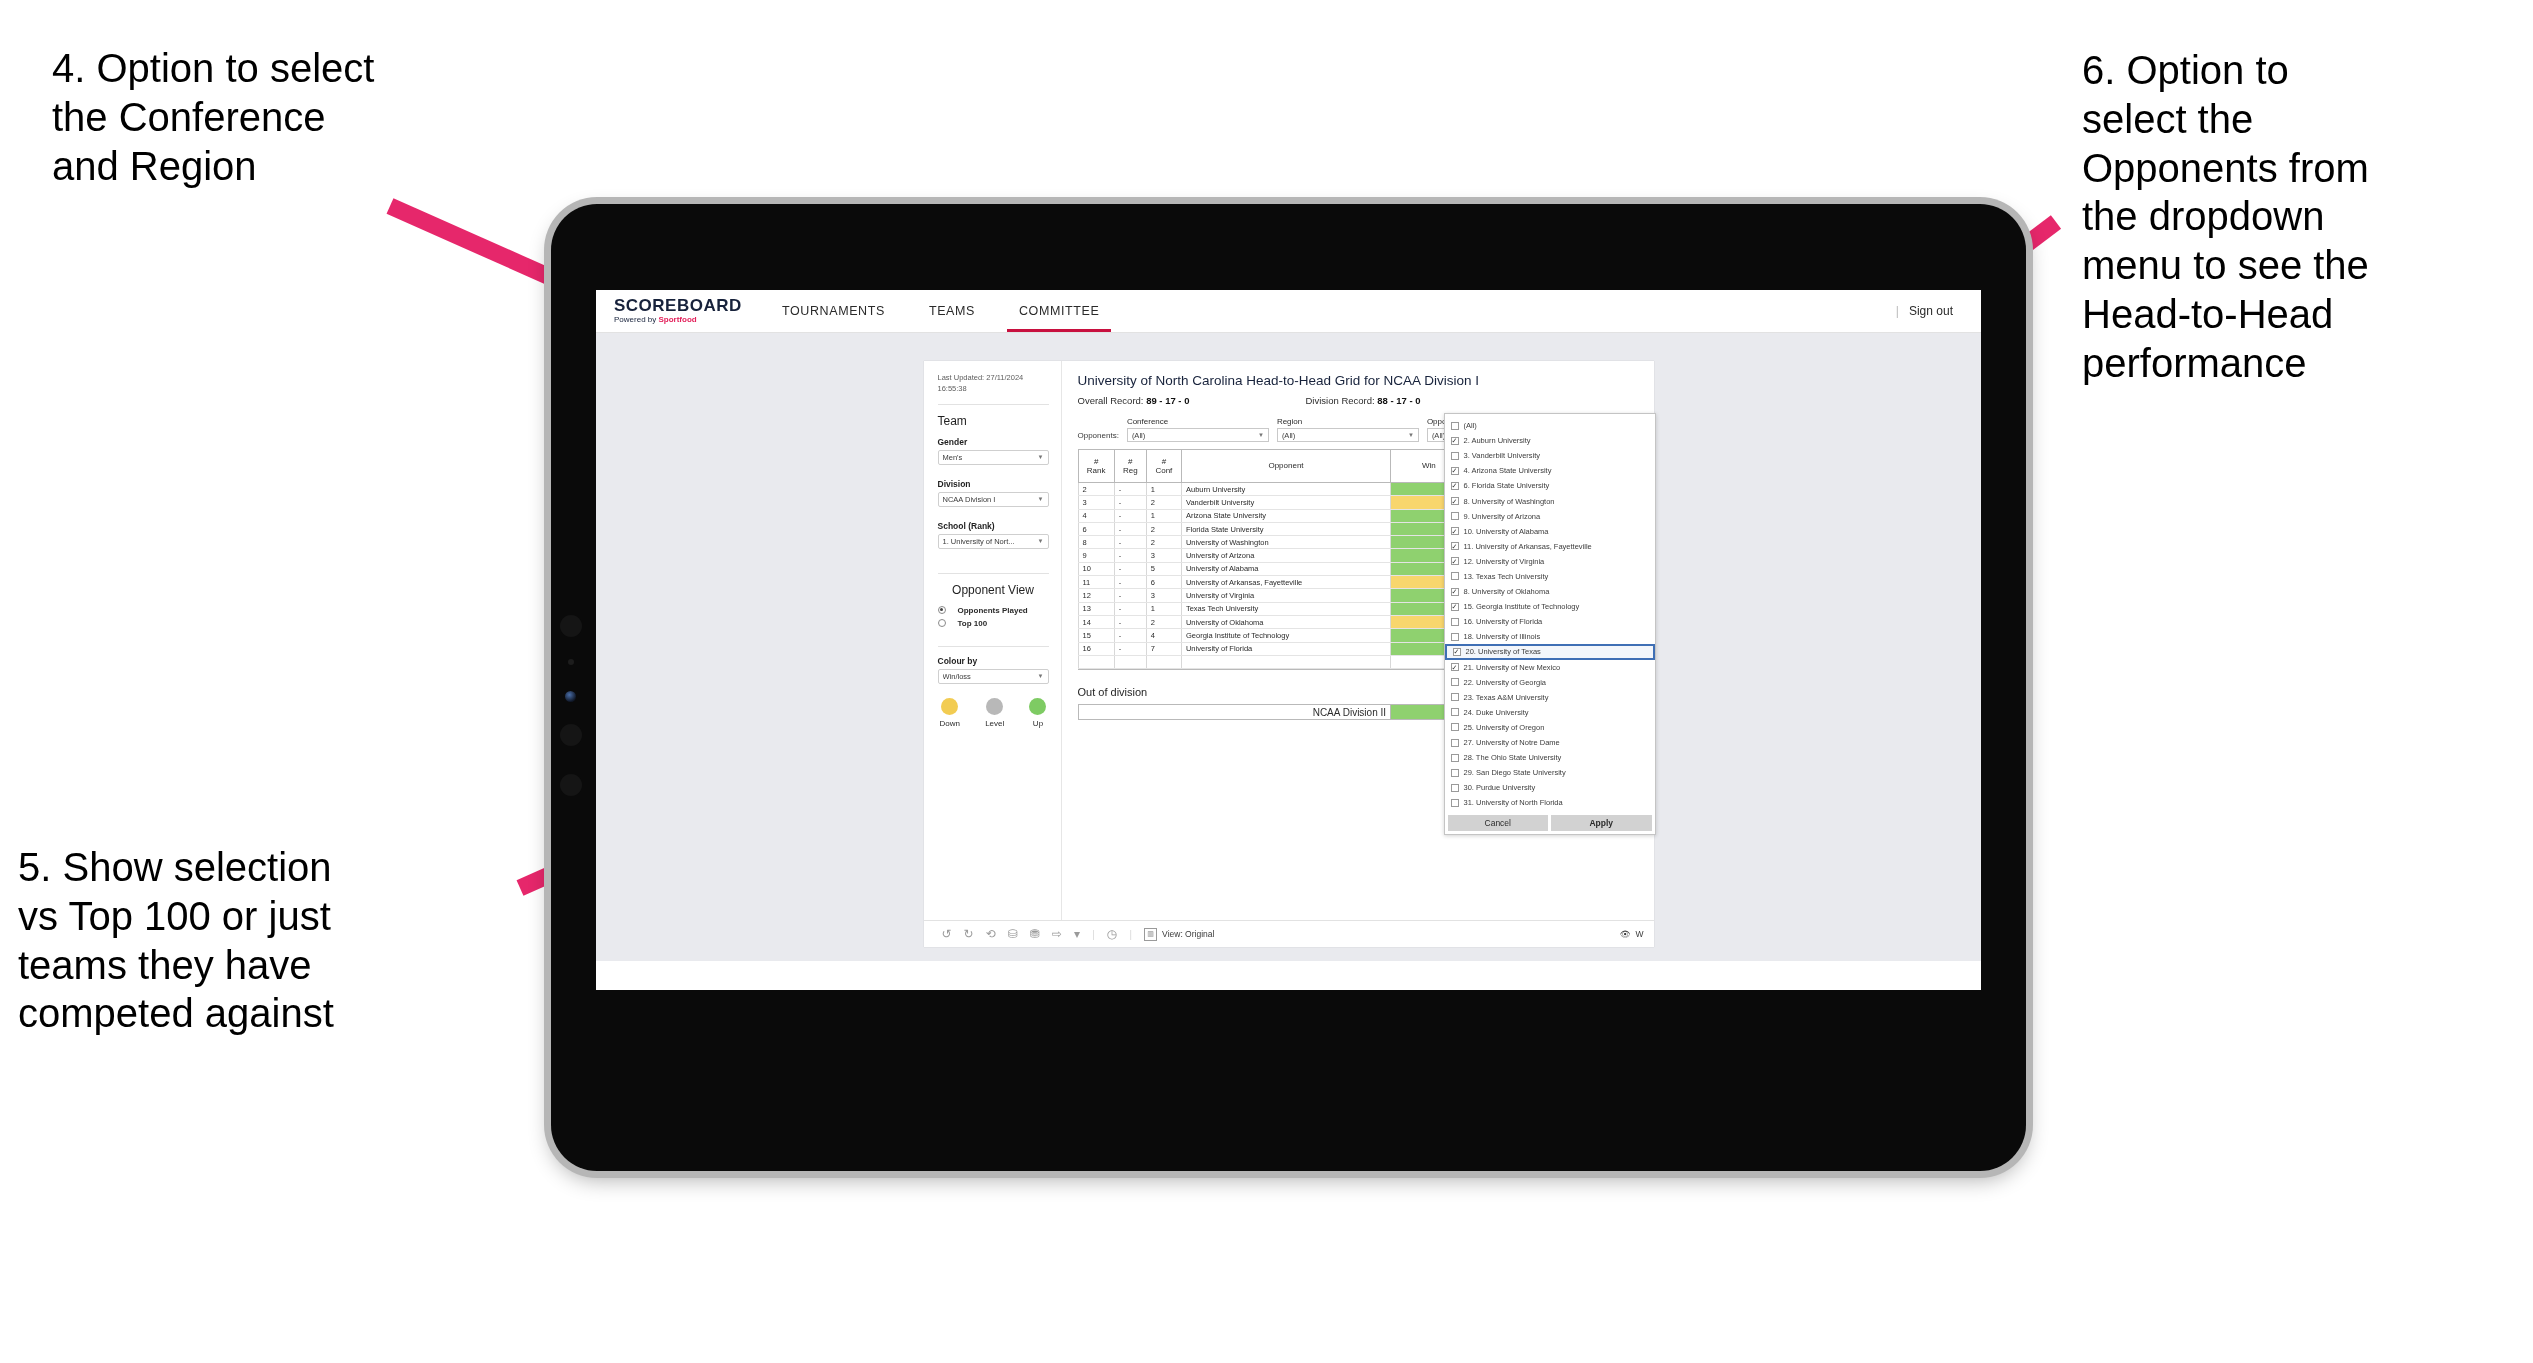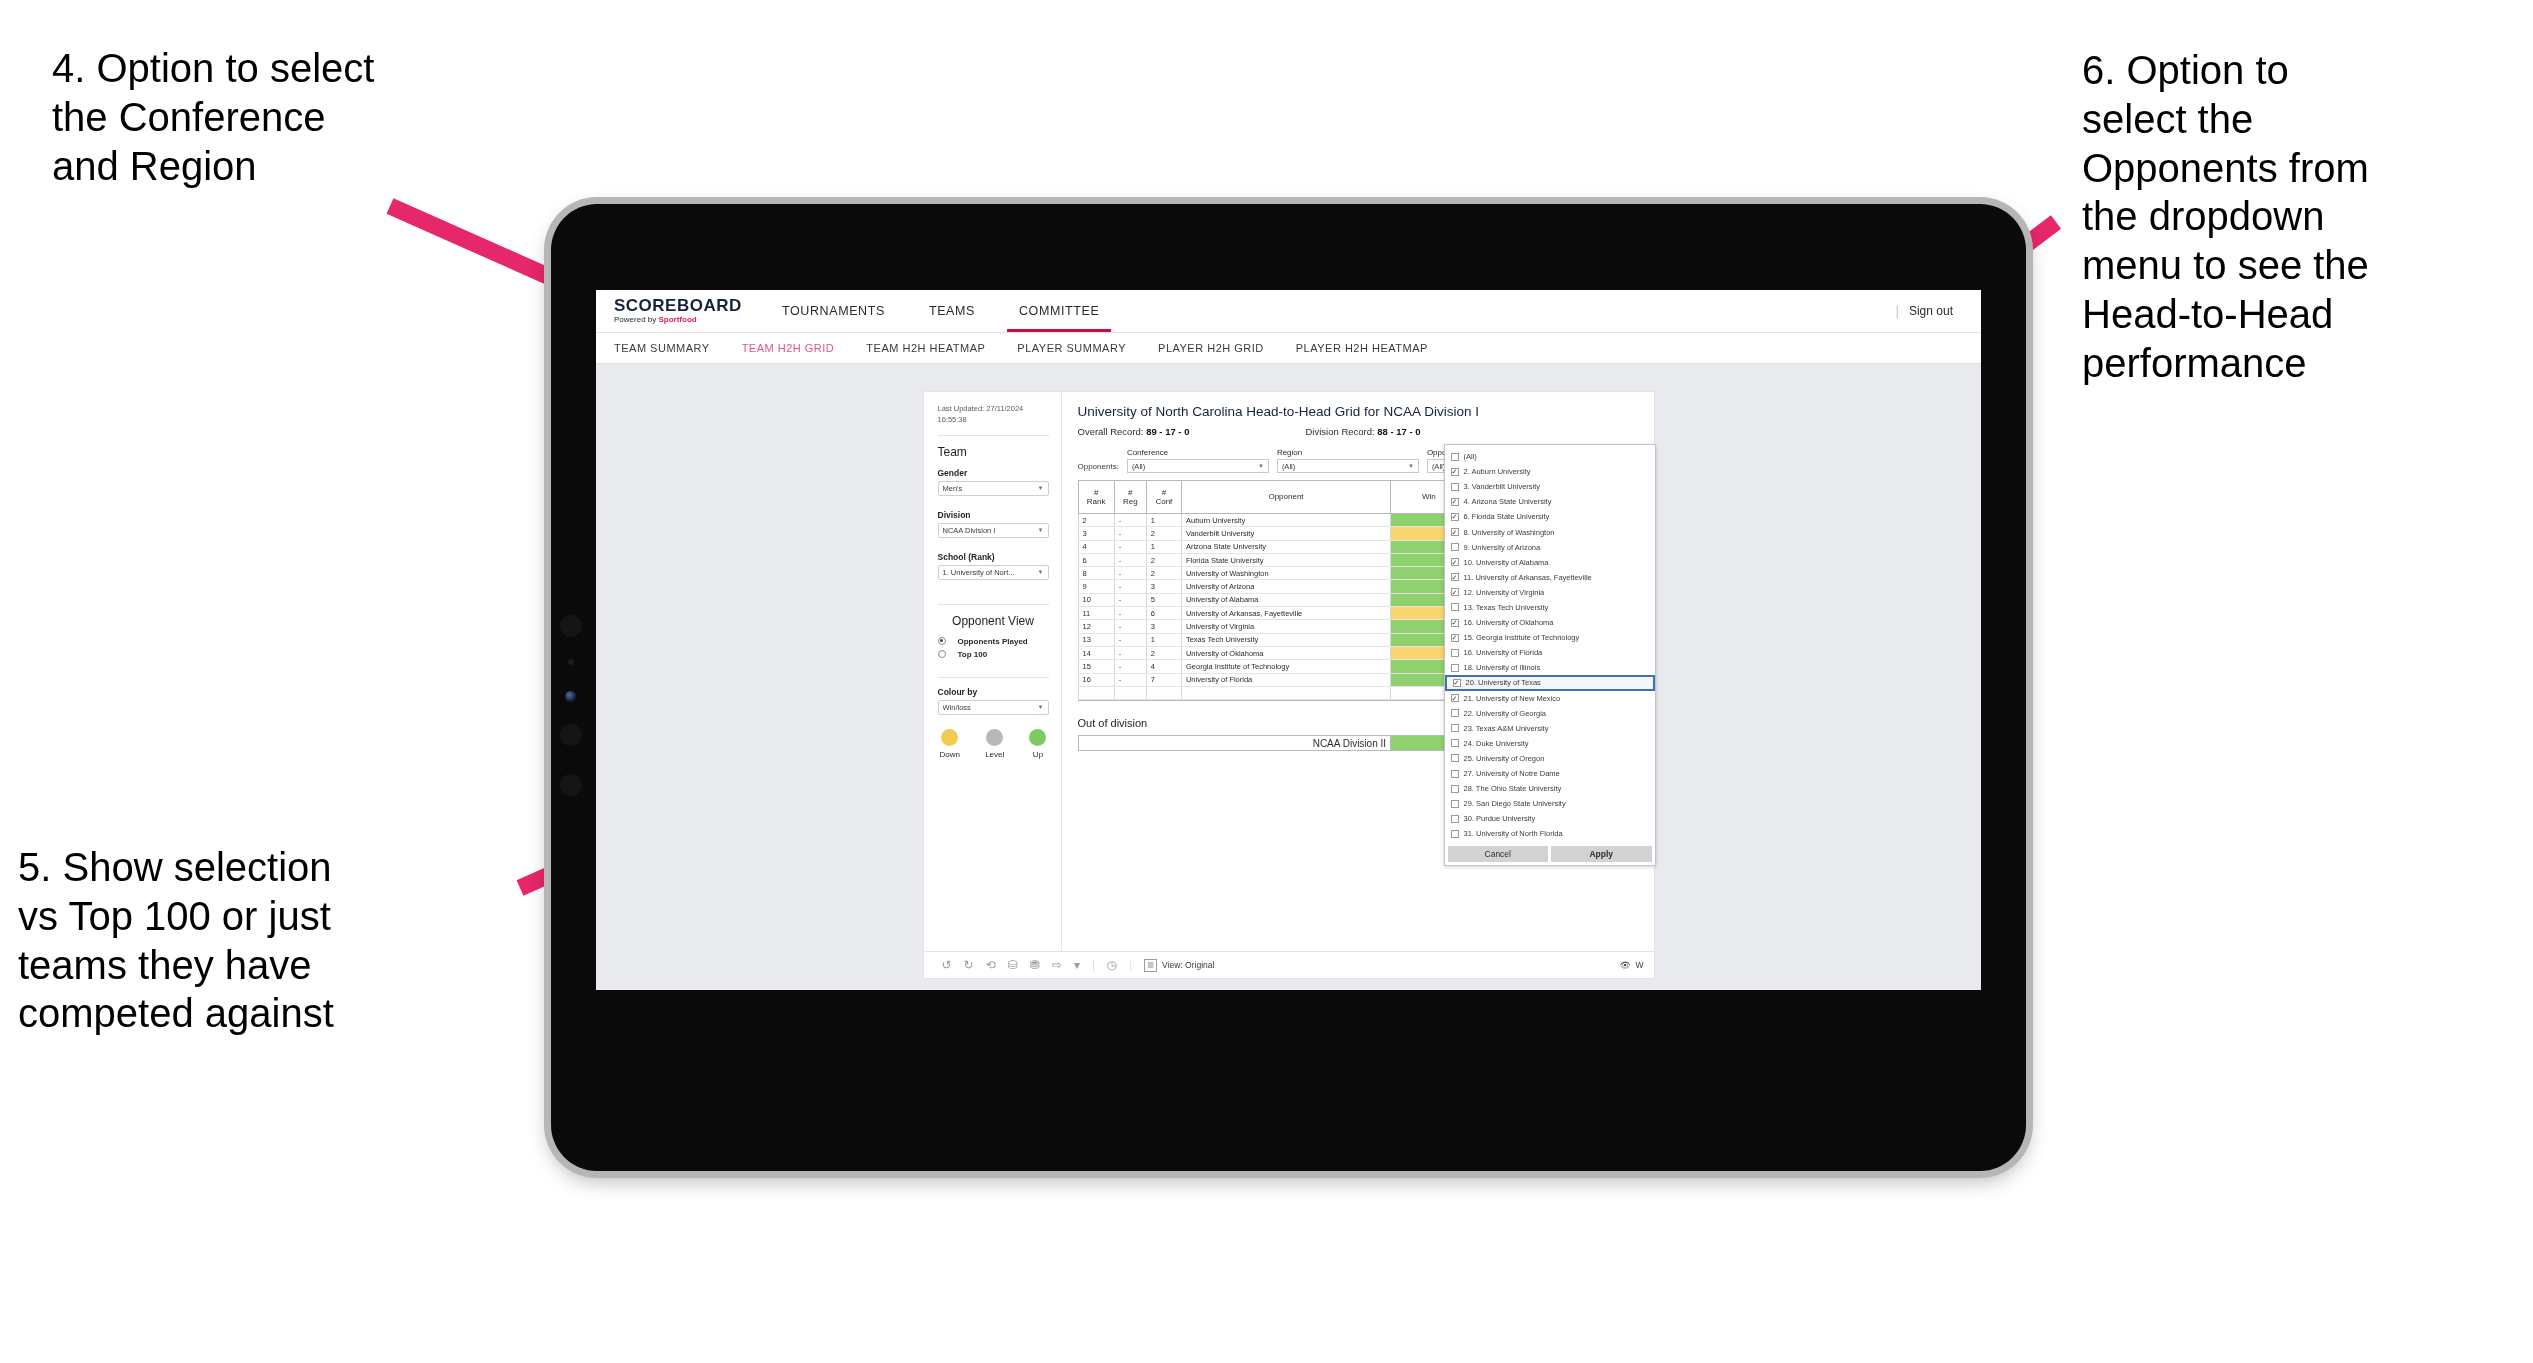--- a/index.html
+++ b/index.html
@@ -191,28 +191,20 @@
         <div class="topnav-item">TOURNAMENTS</div>
         <div class="topnav-item">TEAMS</div>
         <div class="topnav-item active">COMMITTEE</div>
       </div>
       <div class="signout">
         <span class="bar">|</span>
         <span>Sign out</span>
       </div>
     </div>
 
-    <div class="subnav">
-      <div class="subnav-item">TEAM SUMMARY</div>
-      <div class="subnav-item active">TEAM H2H GRID</div>
-      <div class="subnav-item">TEAM H2H HEATMAP</div>
-      <div class="subnav-item">PLAYER SUMMARY</div>
-      <div class="subnav-item">PLAYER H2H GRID</div>
-      <div class="subnav-item">PLAYER H2H HEATMAP</div>
-    </div>
 
     <div class="canvas">
       <div class="sheet">
 
         <div class="side">
           <div class="upd">Last Updated: 27/11/2024</div>
           <div class="upd">16:55:38</div>
           <div class="hr"></div>
           <div class="sh">Team</div>
 
@@ -512,21 +504,21 @@
                 <div class="ddrow">
                   <span class="cbx">✓</span>
                   <span>12. University of Virginia</span>
                 </div>
                 <div class="ddrow">
                   <span class="cbx"></span>
                   <span>13. Texas Tech University</span>
                 </div>
                 <div class="ddrow">
                   <span class="cbx">✓</span>
-                  <span>16. University of Oklahoma</span>
+                  <span>8. University of Oklahoma</span>
                 </div>
                 <div class="ddrow">
                   <span class="cbx">✓</span>
                   <span>15. Georgia Institute of Technology</span>
                 </div>
                 <div class="ddrow">
                   <span class="cbx"></span>
                   <span>16. University of Florida</span>
                 </div>
                 <div class="ddrow">

